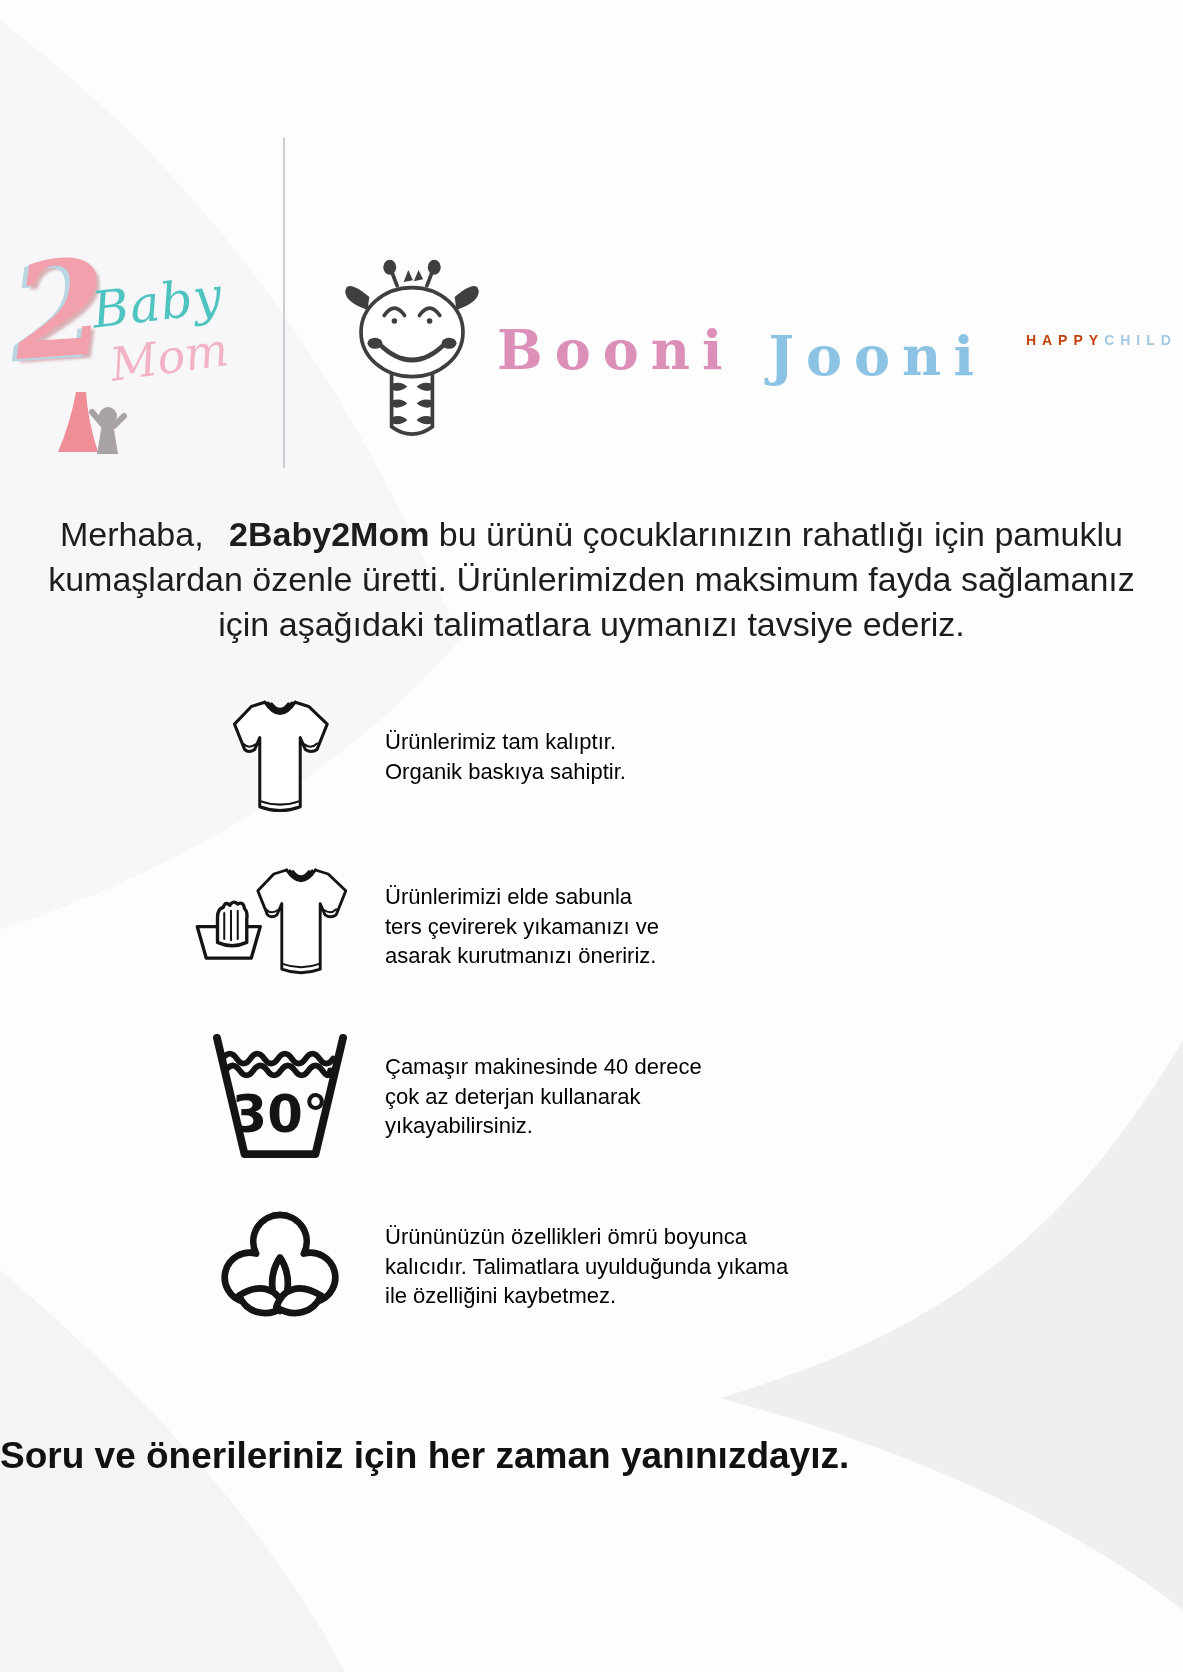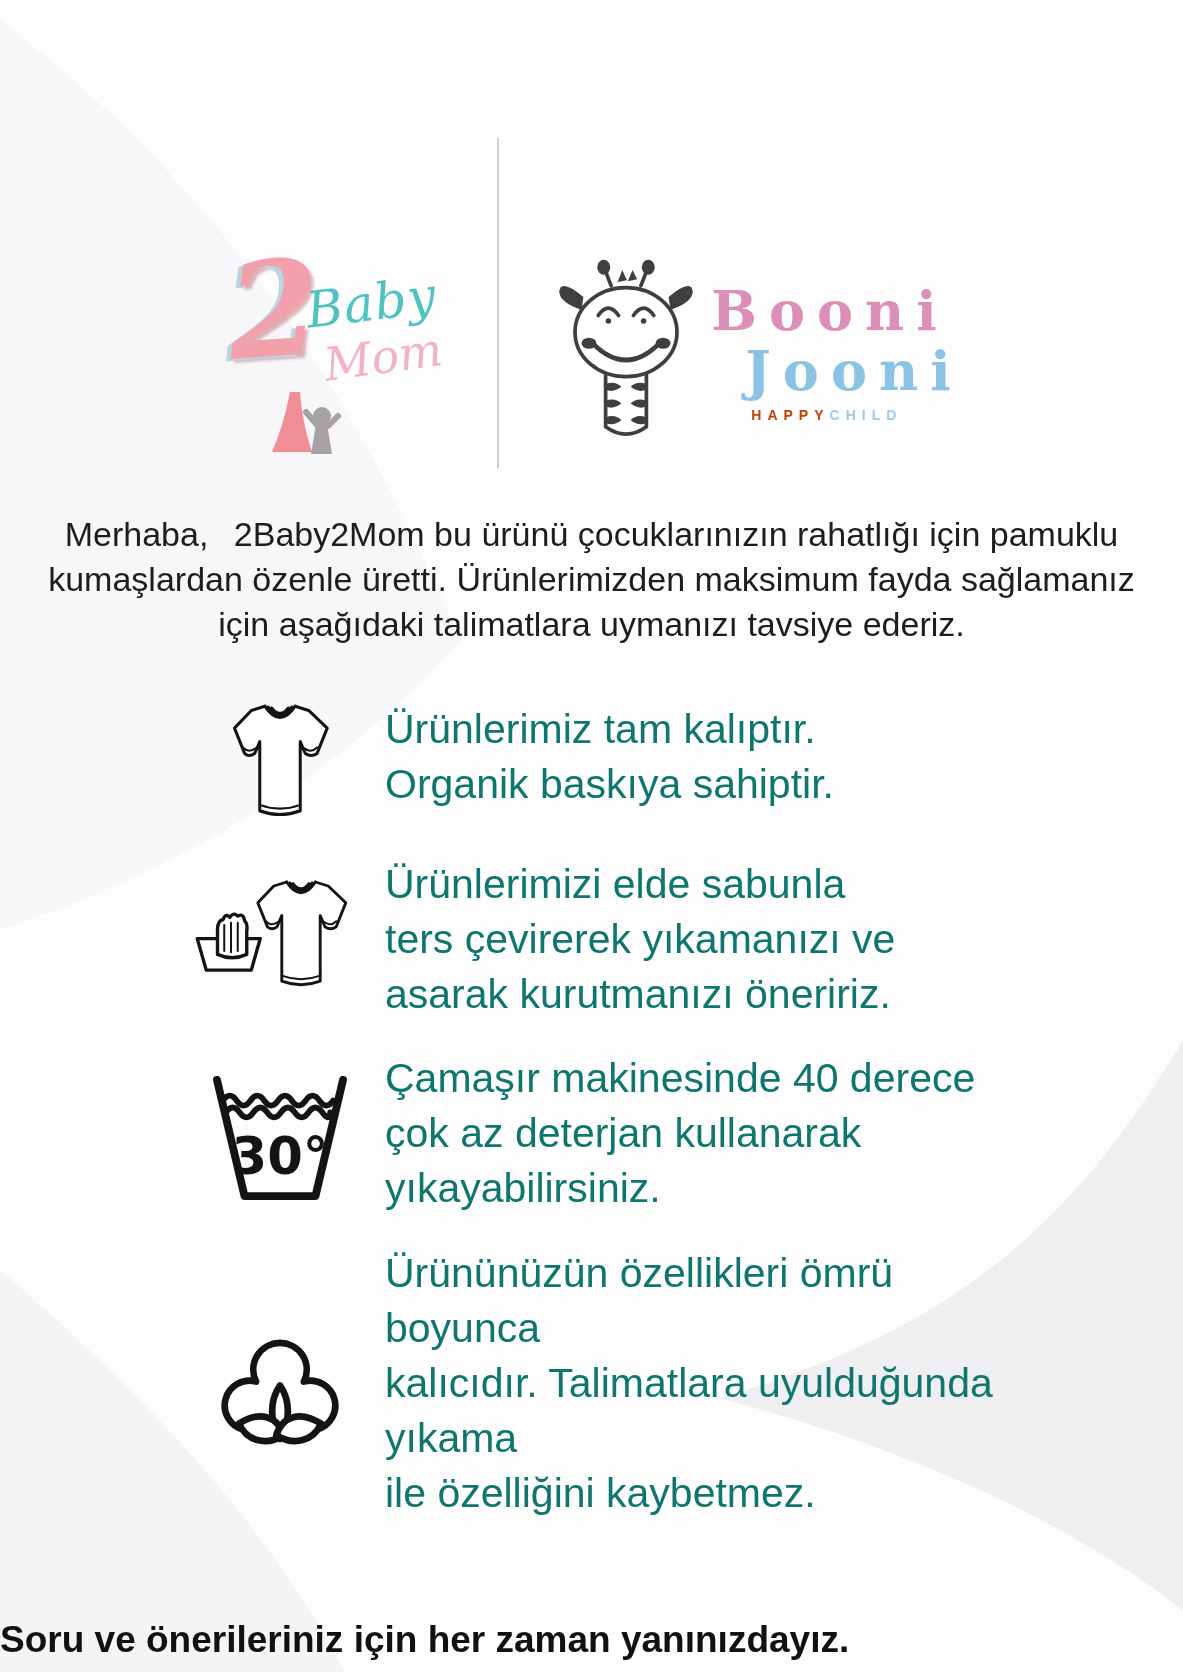--- a/index.html
+++ b/index.html
@@ -43,21 +43,21 @@
   }
   .b2m-mom{
     position:absolute;left:104px;top:82px;
     font-family:"DejaVu Serif",serif;font-style:italic;
     font-size:46px;color:#f2b4c4;transform:rotate(-8deg);
   }
   .b2m-fig{position:absolute;left:46px;top:138px;}
 
   
   .bj{display:flex;align-items:center;gap:10px;}
-  .bj-text{display:flex;flex-direction:column;line-height:1;}
+  .bj-text{display:flex;flex-direction:row;line-height:1;}
   .bj-booni{
     font-family:"DejaVu Serif",serif;font-size:54px;letter-spacing:12px;
     color:#dc8fb8;font-weight:bold;
   }
   .bj-jooni{
     font-family:"DejaVu Serif",serif;font-size:54px;letter-spacing:12px;
     color:#8cc2e3;font-weight:bold;margin-left:34px;margin-top:6px;
   }
   .bj-tagline{
     margin-top:10px;margin-left:40px;
@@ -67,36 +67,36 @@
   .bj-tag-child{color:#a2c9e2;}
 
   
   .intro{
     margin:44px auto 0 auto;
     width:1110px;
     text-align:center;
     font-size:34px;line-height:1.32;
     color:#1d1d1d;
   }
-  .intro b{font-weight:normal;margin-left:16px;}
+  .intro b{font-weight:bold;margin-left:16px;}
 
   
   .care-list{
     margin:40px 150px 0 195px;
     display:flex;flex-direction:column;gap:30px;
   }
   .item{display:flex;align-items:center;}
   .icon-box{
     flex:0 0 170px;height:140px;
-    display:flex;align-items:flex-end;justify-content:center;
+    display:flex;align-items:center;justify-content:center;
     position:relative;
   }
   .item-text{
     padding-left:20px;
-    font-size:41px;line-height:1.34;color:#0f766e;
+    font-size:22px;line-height:1.34;color:#000000;
     white-space:pre-line;
   }
   .handwash-combo{position:relative;width:170px;height:140px;}
   .handwash-combo .tee{position:absolute;left:50px;top:2px;}
   .handwash-combo .tub{position:absolute;left:0px;top:40px;}
 
   
   .footer{
     margin-top:98px;
     font-size:37px;font-weight:bold;color:#111;

